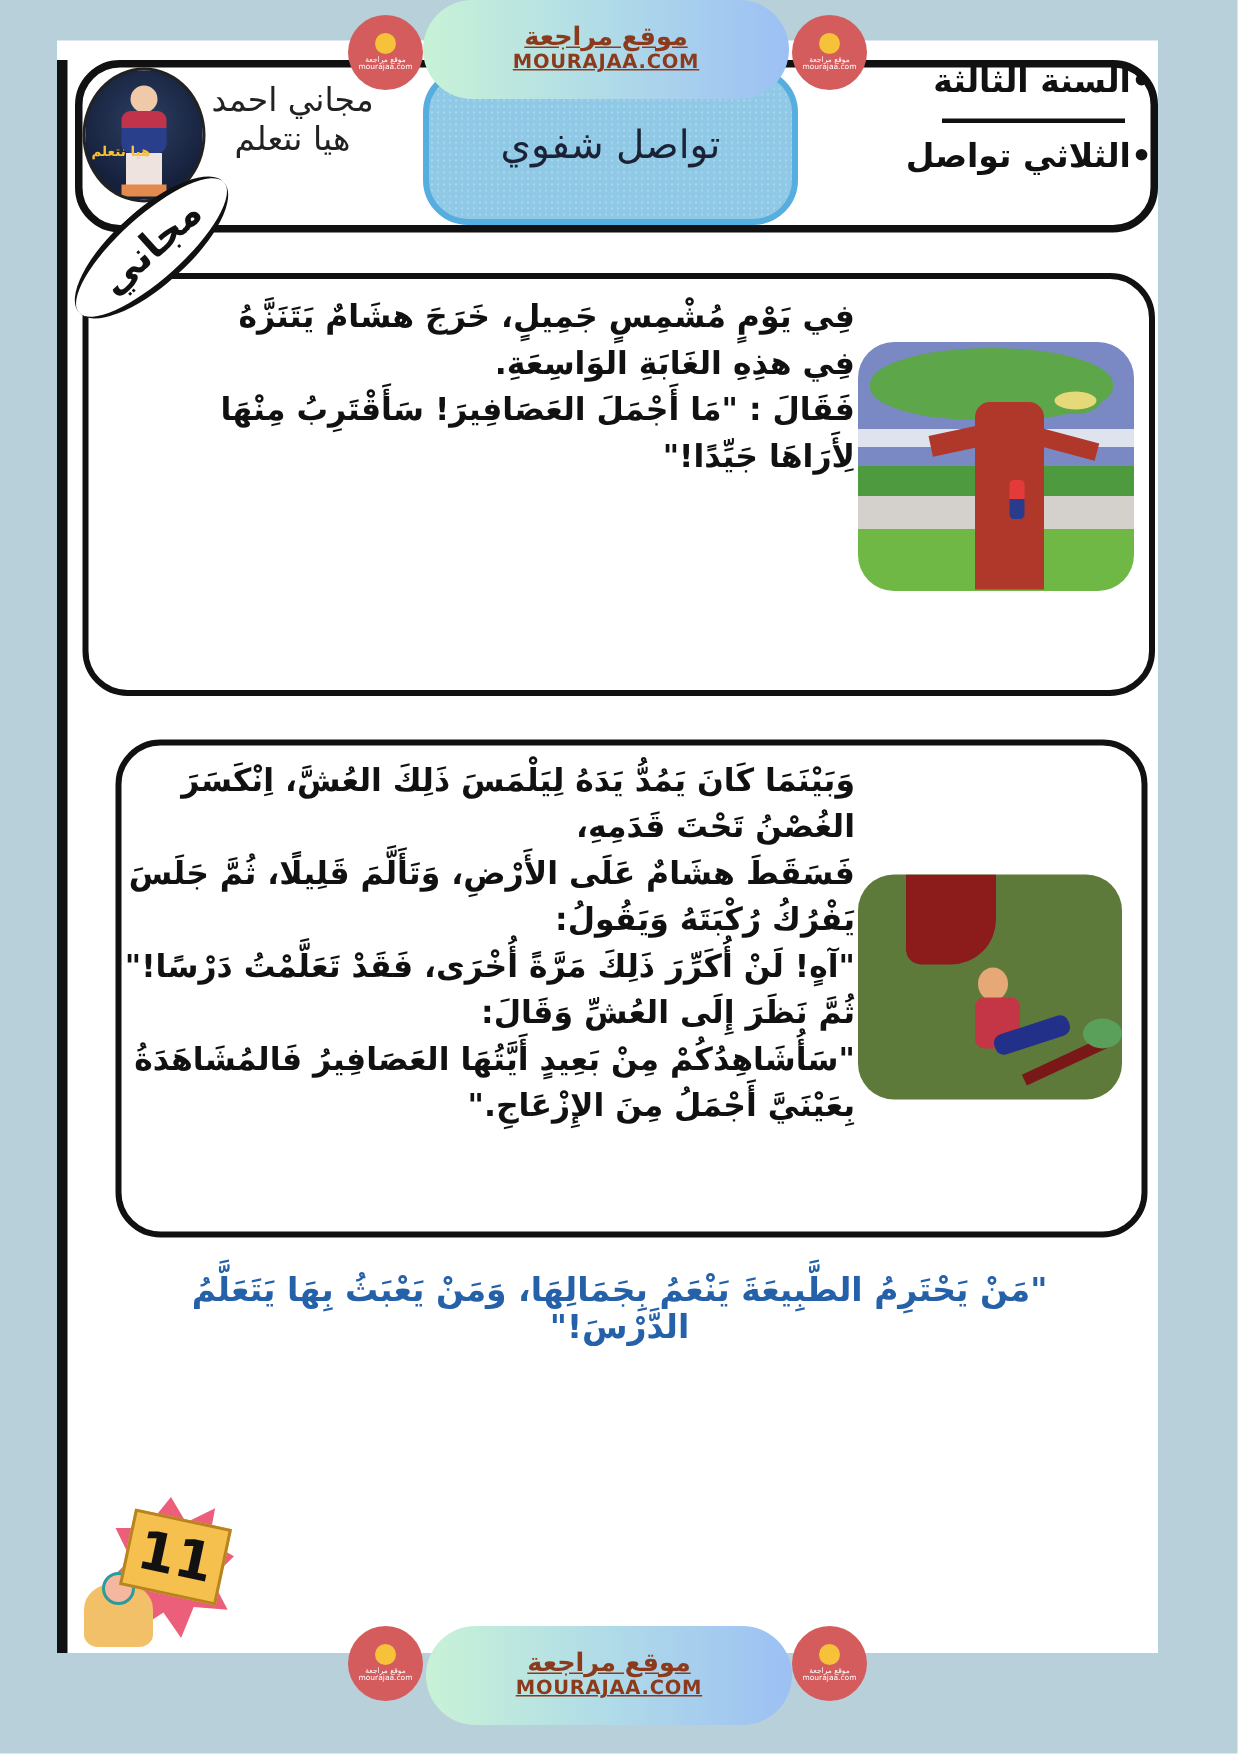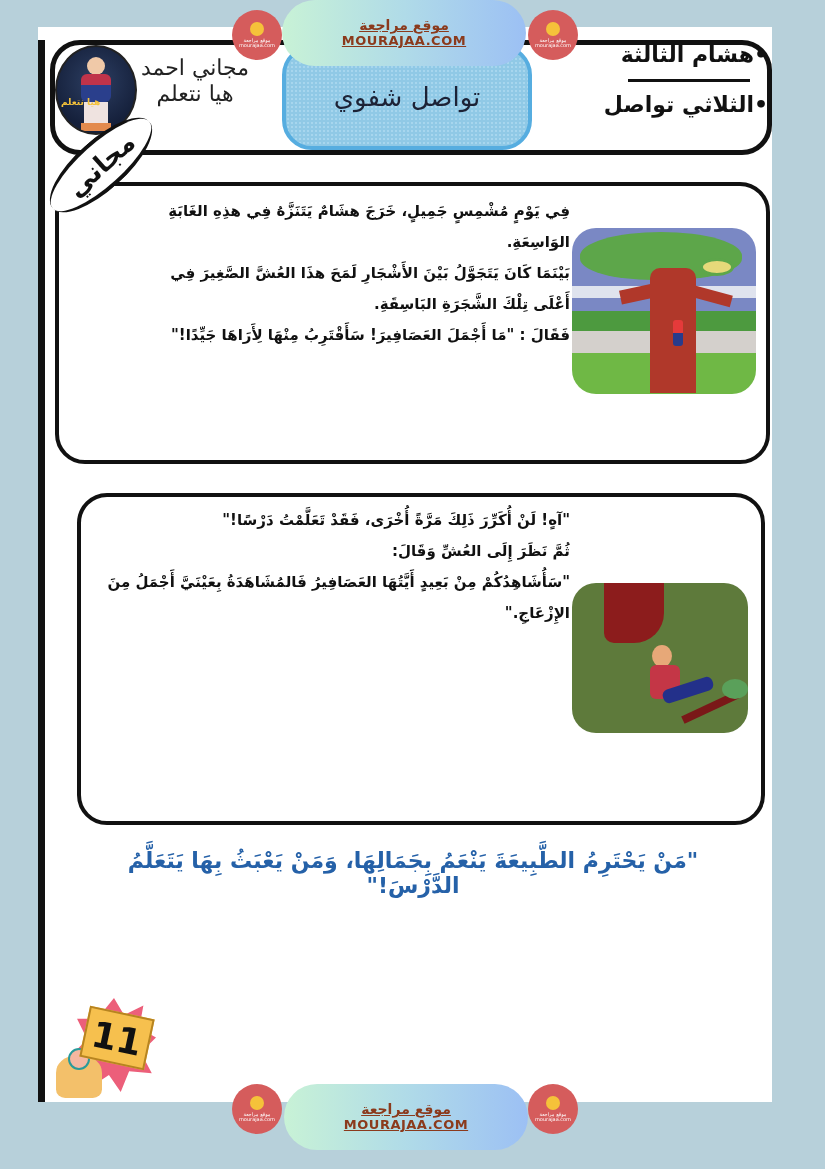--- a/index.html
+++ b/index.html
@@ -18,21 +18,21 @@
     background: #111;
   }
   
   .site-pill {
     position: absolute; width: 244px; height: 66px; border-radius: 33px;
     background: linear-gradient(90deg, #c8f2d6 0%, #b0dbe8 50%, #9cc0f4 100%);
     display: flex; flex-direction: column; align-items: center; justify-content: center;
     color: #8b3a1c; font-weight: bold; text-decoration: underline; line-height: 1.15;
     z-index: 5;
   }
-  .site-pill .ar { font-size: 14px; }
+  .site-pill .ar { font-size: 17px; }
   .site-pill .en { font-size: 13px; letter-spacing: 0.5px; text-align: right; }
   .site-logo {
     position: absolute; width: 50px; height: 50px; border-radius: 50%;
     background: #d55c5c; z-index: 5;
     display: flex; flex-direction: column; align-items: center; justify-content: center;
   }
   .site-logo .dot {
     width: 14px; height: 14px; border-radius: 50%; background: #f5c23a;
     color: #8b3a1c; font-size: 6px; display: flex; align-items: center; justify-content: center;
   }
@@ -81,21 +81,21 @@
     background: #fff;
     font-size: 26px; font-weight: bold; color: #111; direction: rtl;
   }
 
   
   .story-box {
     position: absolute; border: 4px solid #111; border-radius: 30px; background: #fff;
   }
   .story-text {
     position: absolute; direction: rtl; text-align: right;
-    font-size: 15px; font-weight: bold; line-height: 31px; color: #111;
+    font-size: 21px; font-weight: bold; line-height: 31px; color: #111;
   }
   .story-img {
     position: absolute; border-radius: 24px; overflow: hidden;
   }
   
   .img-tree { background: linear-gradient(#7a88c4 0%, #7a88c4 35%, #dfe3ee 35%, #dfe3ee 42%, #7a88c4 42%, #7a88c4 50%, #4d9a3f 50%, #4d9a3f 62%, #d4d0cc 62%, #d4d0cc 75%, #6fb845 75%); }
   .img-tree .canopy { position: absolute; left: 8px; top: 4px; width: 162px; height: 48px; border-radius: 50% 50% 45% 45%; background: #5da64a; }
   .img-tree .trunk { position: absolute; left: 78px; top: 40px; width: 46px; height: 125px; background: #b0382a; border-radius: 10px 10px 0 0; }
   .img-tree .branch-l { position: absolute; left: 48px; top: 58px; width: 44px; height: 14px; background: #b0382a; transform: rotate(-12deg); }
   .img-tree .branch-r { position: absolute; left: 118px; top: 62px; width: 42px; height: 12px; background: #b0382a; transform: rotate(15deg); }
@@ -155,44 +155,45 @@
   <div class="tag">هيا نتعلم</div>
 </div>
 <div class="author">
   <div>مجاني احمد</div>
   <div>هيا نتعلم</div>
 </div>
 <div class="title-box">
   <div>تواصل شفوي</div>
 </div>
 <div class="grade">
-  <div class="row">•هشام الثالثة</div>
+  <div class="row">•السنة الثالثة</div>
   <div class="sep"></div>
   <div class="row">•الثلاثي تواصل</div>
 </div>
 
 <div class="free-stamp">مجاني</div>
 
 <div class="story-box" style="left:55px;top:182px;width:715px;height:282px;"></div>
 <div class="story-text" style="left:140px;top:196px;width:430px;">
   <p>فِي يَوْمٍ مُشْمِسٍ جَمِيلٍ، خَرَجَ هشَامٌ يَتَنَزَّهُ فِي هذِهِ الغَابَةِ الوَاسِعَةِ.</p>
-  <p>بَيْنَمَا كَانَ يَتَجَوَّلُ بَيْنَ الأَشْجَارِ لَمَحَ هذَا العُشَّ الصَّغِيرَ فِي أَعْلَى تِلْكَ الشَّجَرَةِ البَاسِقَةِ.</p>
   <p>فَقَالَ : "مَا أَجْمَلَ العَصَافِيرَ! سَأَقْتَرِبُ مِنْهَا لِأَرَاهَا جَيِّدًا!"</p>
 </div>
 <div class="story-img img-tree" style="left:572px;top:228px;width:184px;height:166px;">
   <div class="canopy"></div>
   <div class="branch-l"></div>
   <div class="branch-r"></div>
   <div class="trunk"></div>
   <div class="nest"></div>
   <div class="kid"></div>
 </div>
 
 <div class="story-box" style="left:77px;top:493px;width:688px;height:332px;"></div>
 <div class="story-text" style="left:80px;top:505px;width:490px;">
+  <p>وَبَيْنَمَا كَانَ يَمُدُّ يَدَهُ لِيَلْمَسَ ذَلِكَ العُشَّ، اِنْكَسَرَ الغُصْنُ تَحْتَ قَدَمِهِ،</p>
+  <p>فَسَقَطَ هشَامٌ عَلَى الأَرْضِ، وَتَأَلَّمَ قَلِيلًا، ثُمَّ جَلَسَ يَفْرُكُ رُكْبَتَهُ وَيَقُولُ:</p>
   <p>"آهٍ! لَنْ أُكَرِّرَ ذَلِكَ مَرَّةً أُخْرَى، فَقَدْ تَعَلَّمْتُ دَرْسًا!"</p>
   <p>ثُمَّ نَظَرَ إِلَى العُشِّ وَقَالَ:</p>
   <p>"سَأُشَاهِدُكُمْ مِنْ بَعِيدٍ أَيَّتُهَا العَصَافِيرُ فَالمُشَاهَدَةُ بِعَيْنَيَّ أَجْمَلُ مِنَ الإِزْعَاجِ."</p>
 </div>
 <div class="story-img img-fall" style="left:572px;top:583px;width:176px;height:150px;">
   <div class="trunk"></div>
   <div class="boy-head"></div>
   <div class="boy-body"></div>
   <div class="boy-legs"></div>
   <div class="branch"></div>

